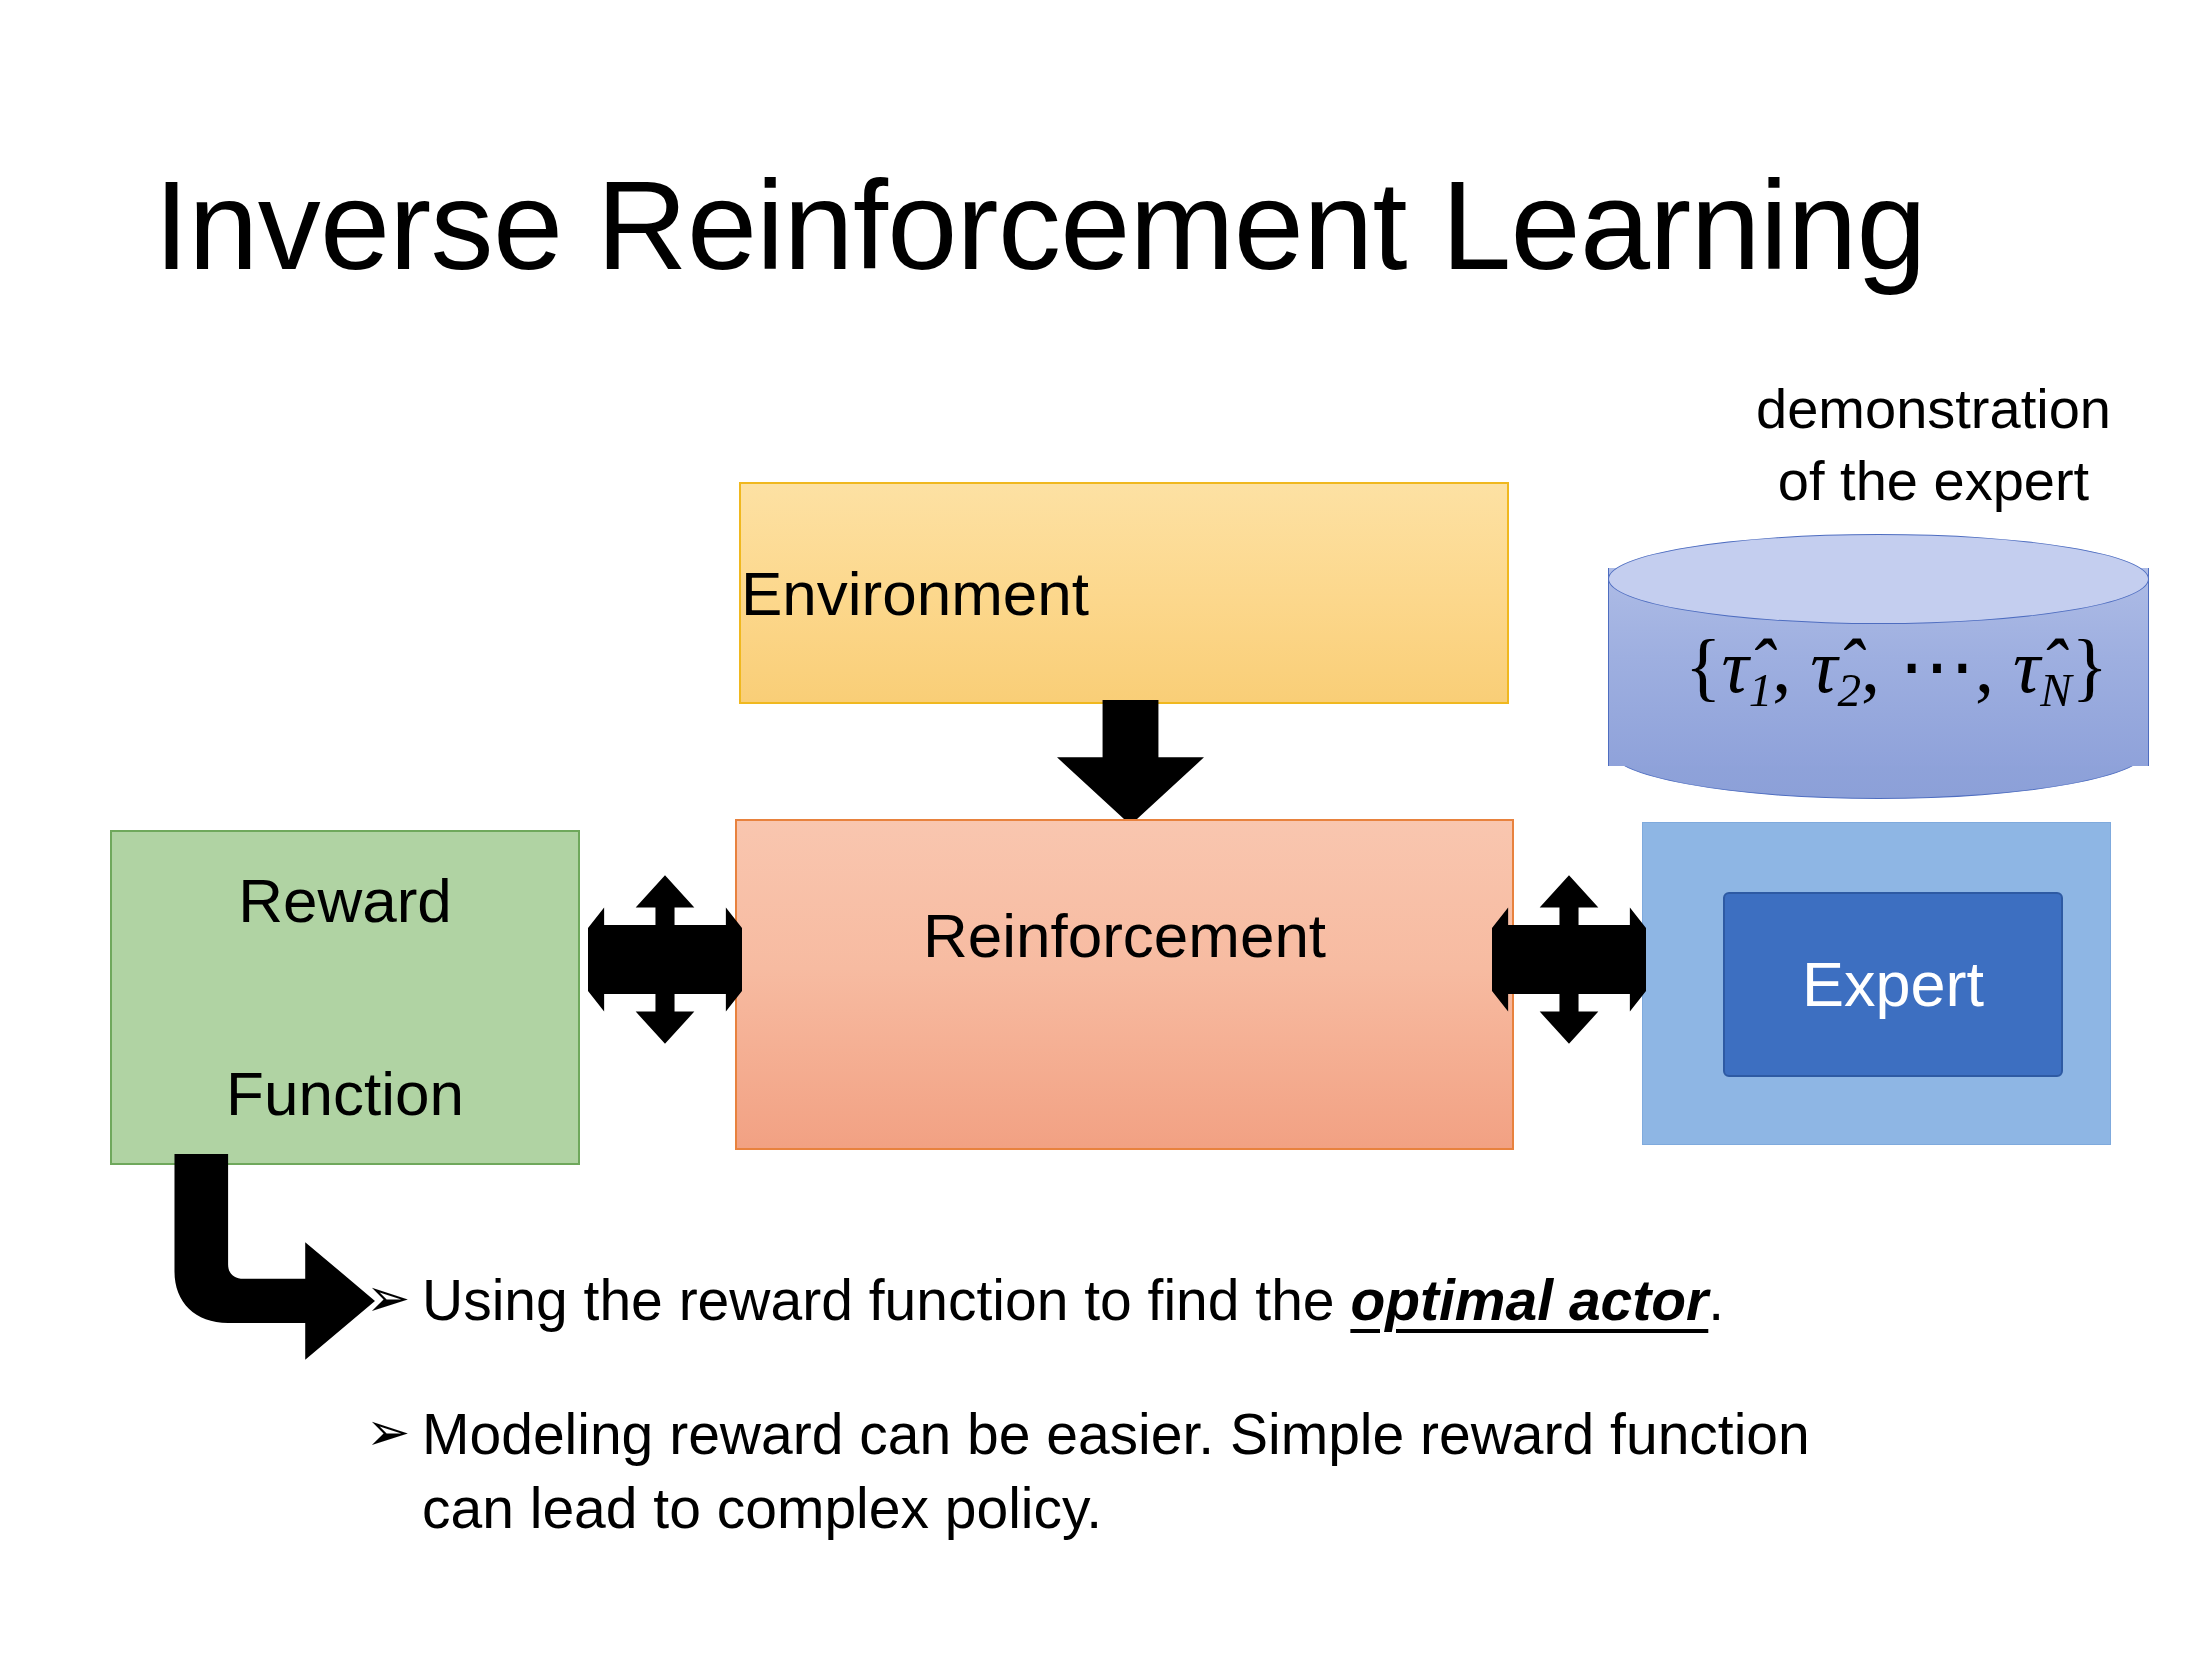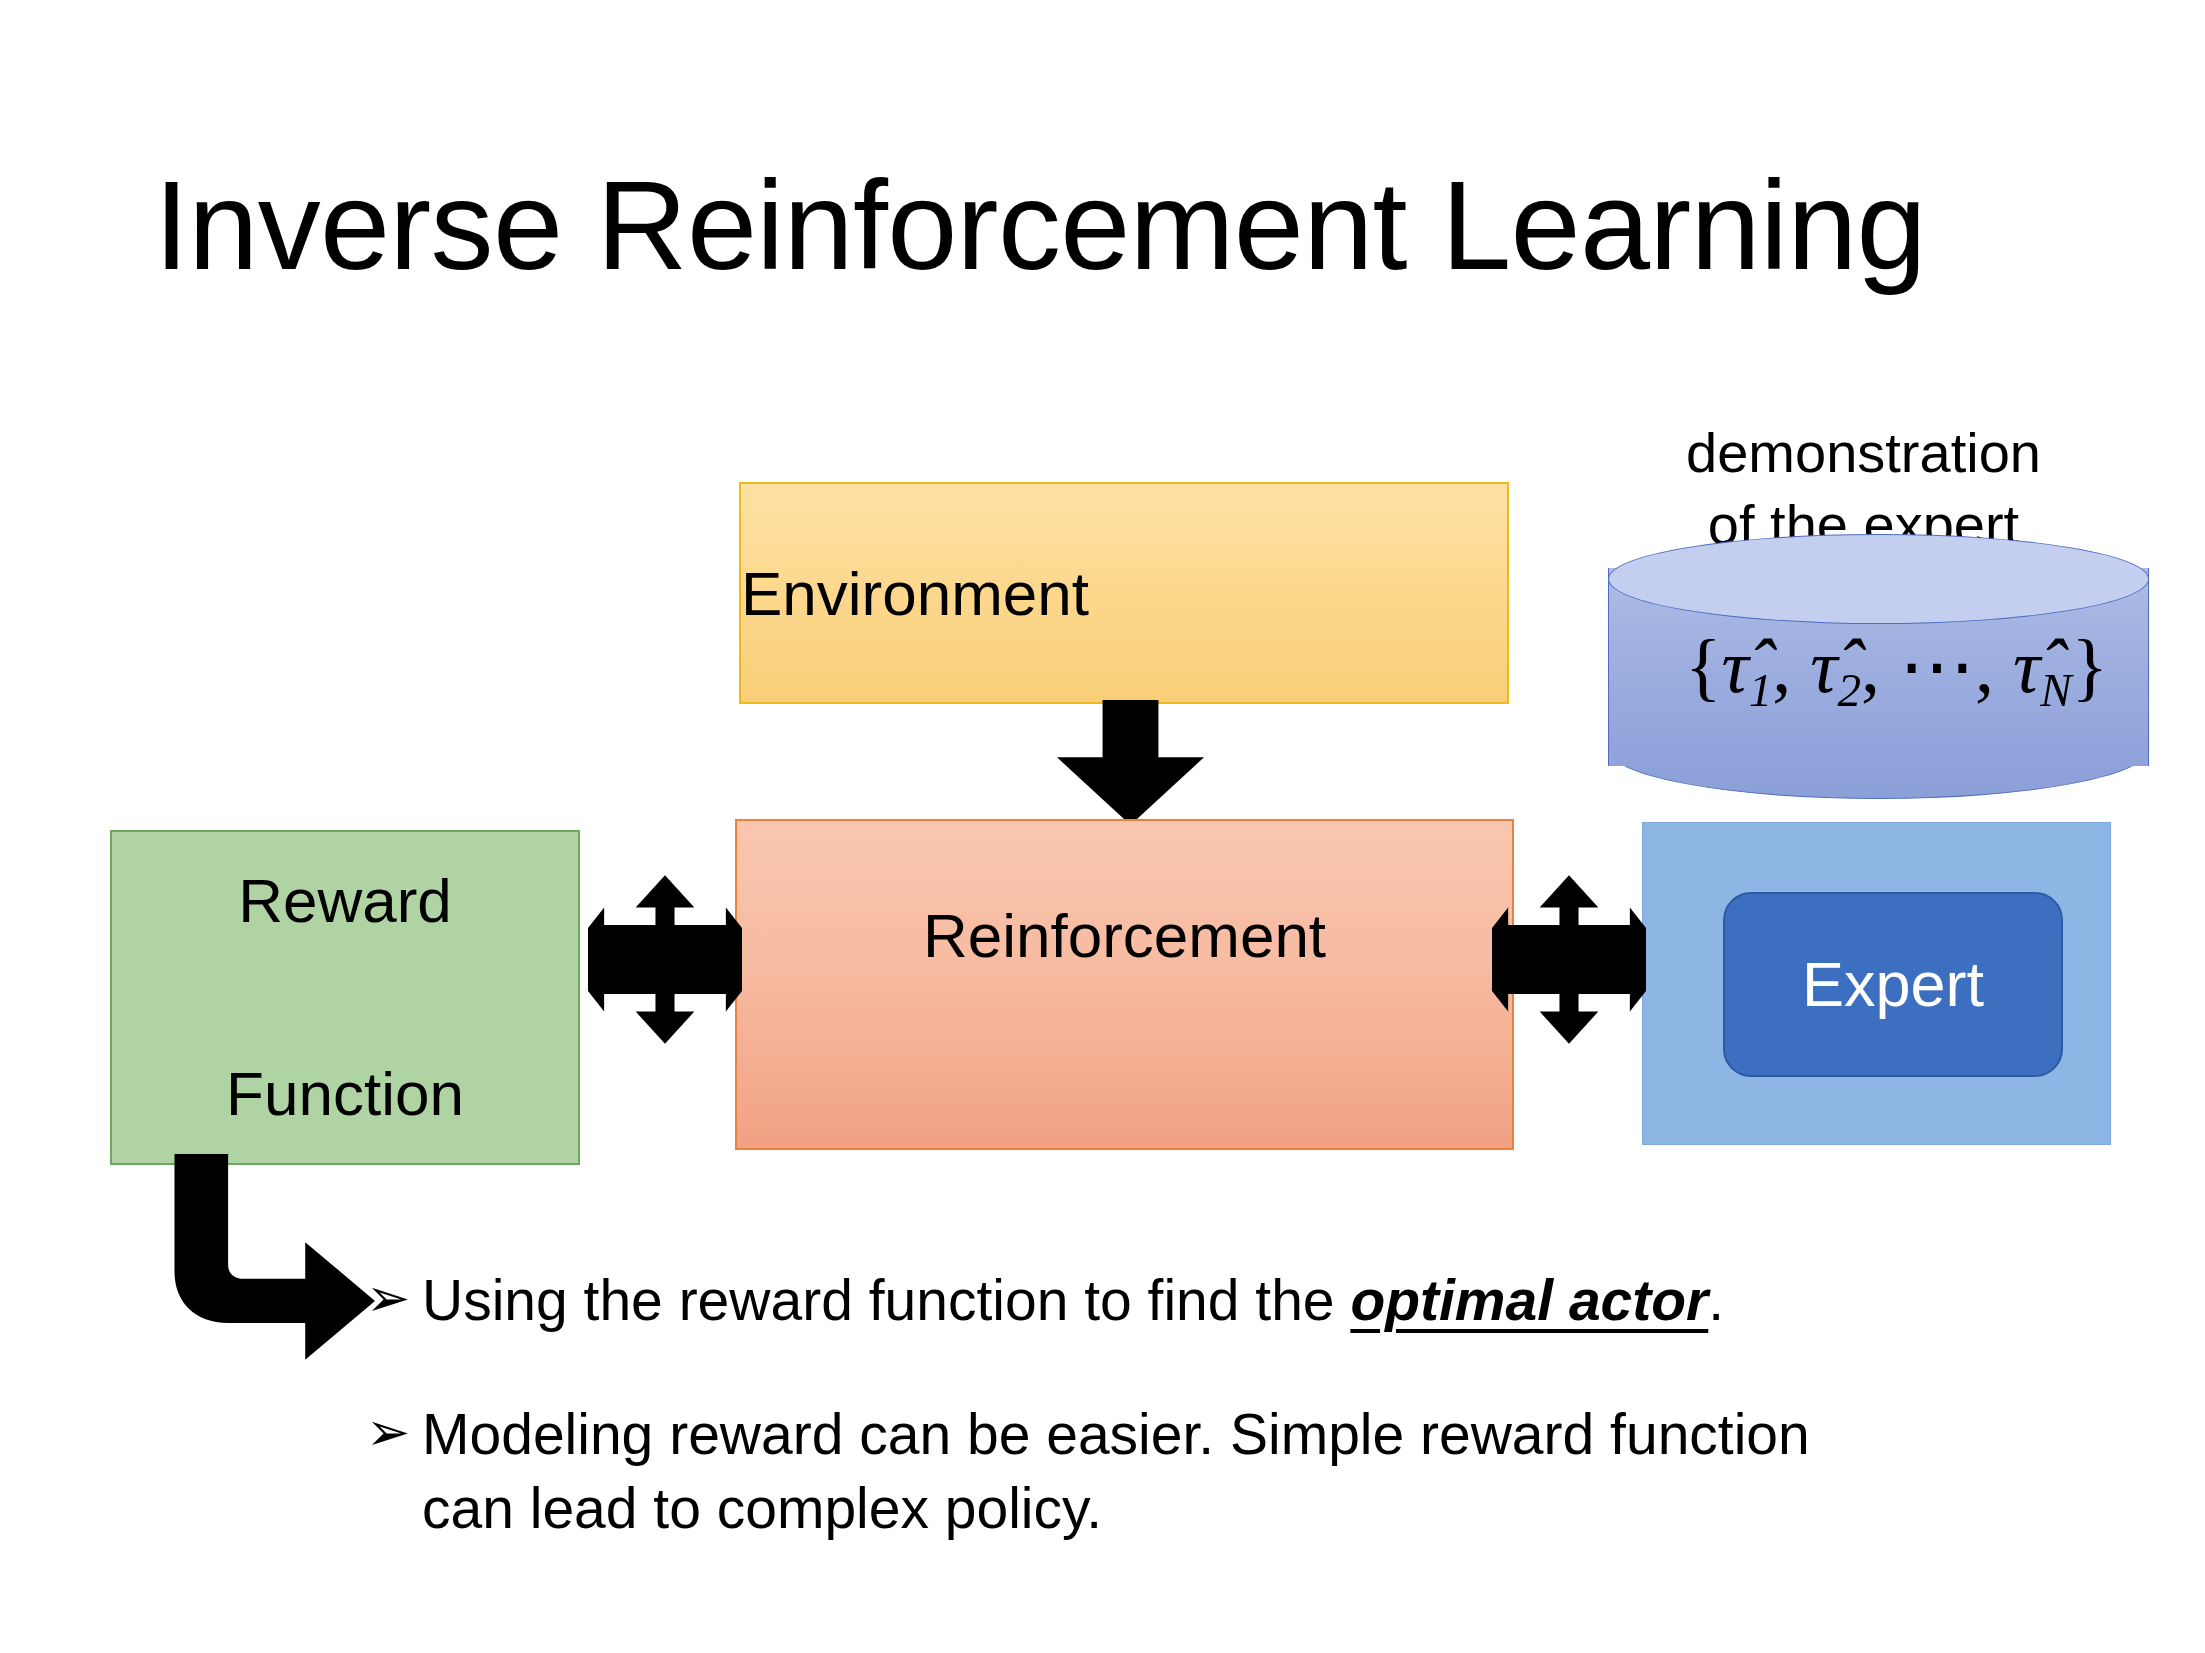--- a/index.html
+++ b/index.html
@@ -21,27 +21,26 @@
     line-height:1.05;
     color:#000000;
     font-weight:400;
     letter-spacing:-0.7px;
     white-space:nowrap;
   }
 
   
   #demo-caption{
     position:absolute;
-    left:1606px; top:373px;
+    left:1676px; top:373px;
     width:515px;
     text-align:center;
     font-size:56px;
     line-height:1.28;
     color:#000000;
-    margin-top:44px;
   }
 
   
   #expert-container{
     position:absolute;
     left:1642px; top:822px;
     width:469px; height:323px;
     background:#8EB6E4;
     border:1.5px solid #7FAADD;
     box-sizing:border-box;
@@ -93,21 +92,21 @@
   #cyl-label .mv{font-style:italic;}
   #cyl-label sub{font-size:0.62em; vertical-align:baseline; position:relative; top:0.30em; font-style:italic;}
 
   
   #expert-box{
     position:absolute;
     left:1723px; top:892px;
     width:340px; height:185px;
     background:#3D6FC1;
     border:2.9px solid #2E5AA3;
-    border-radius:28px;
+    border-radius:6px;
     box-sizing:border-box;
     display:flex;align-items:center;justify-content:center;
   }
   #expert-box span{
     font-size:63px;color:#ffffff;line-height:1;
   }
 
   
   #environment-box{
     position:absolute;

